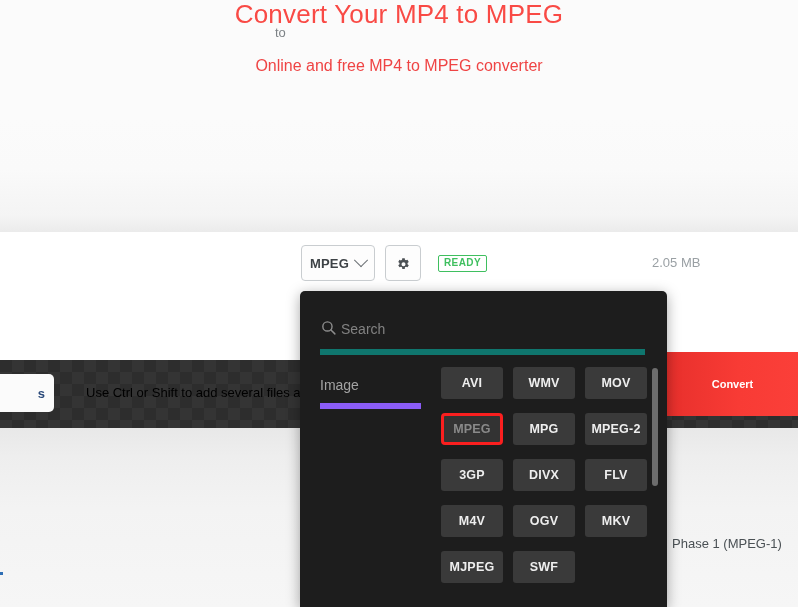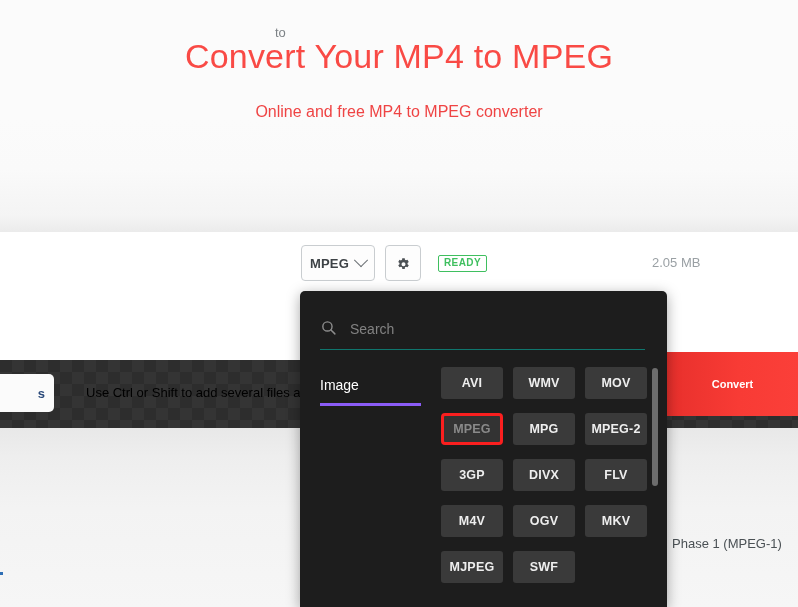--- a/index.html
+++ b/index.html
@@ -19,22 +19,21 @@
   .hero {
     position: absolute;
     left: 0; top: 0;
     width: 798px;
     height: 118px;
     background: #fbfbfb;
     text-align: center;
   }
   .hero-title {
     margin: 0;
-    padding-top: 38px;
-    font-size: 34px;
+    font-size: 26px;
     font-weight: 400;
     color: #f94a45;
     letter-spacing: 0.2px;
     line-height: 1.1;
   }
   .hero-sub {
     margin: 16px;
     padding-top: 12px;
     font-size: 16px;
     font-weight: 400;
@@ -222,22 +221,22 @@
     box-shadow: 0 3px 14px rgba(0,0,0,0.35);
     overflow: hidden;
   }
   .dd-search-row {
     position: absolute;
     left: 20px; top: 18px;
     width: 325px;
     height: 40px;
     display: flex;
     align-items: center;
-    gap: 13px;
-    border-bottom: 1px solid #0f766e;
+    gap: 4px;
+    border-bottom: 6px solid #0f766e;
   }
   .dd-search-icon { flex: 0 0 auto; }
   .dd-search-input {
     background: transparent;
     border: 0;
     outline: none;
     color: #cfcfcf;
     font-size: 14px;
     font-family: "Liberation Sans", sans-serif;
     width: 275px;
@@ -249,22 +248,22 @@
     position: absolute;
     left: 20px; top: 76px;
     width: 101px;
   }
   .dd-cat {
     height: 36px;
     display: flex;
     align-items: center;
     justify-content: space-between;
     font-size: 14px;
-    color: #ffffff;
-    border-bottom: 3px solid #8b5cf6;
+    color: #a3a3a3;
+    border-bottom: 6px solid #8b5cf6;
     cursor: pointer;
   }
   .dd-cat.active {
     color: #ffffff;
     border-bottom: 0;
   }
   .chev-right {
     width: 7px; height: 7px;
     border-right: 1.6px solid #cfcfcf;
     border-top: 1.6px solid #cfcfcf;

